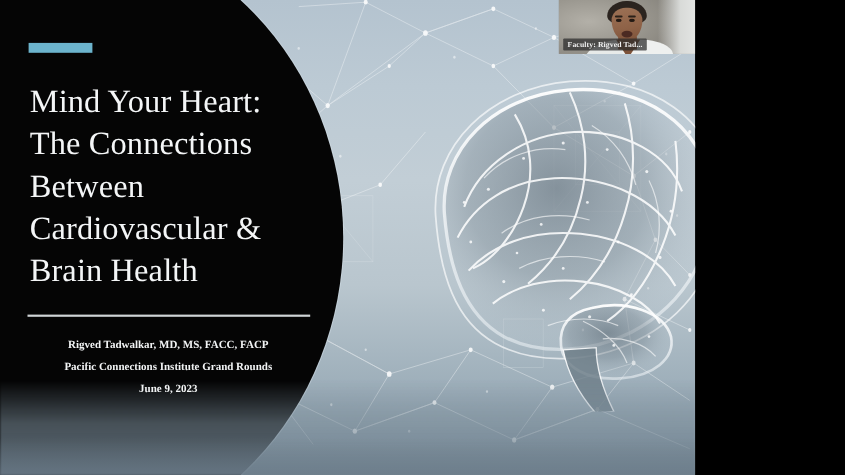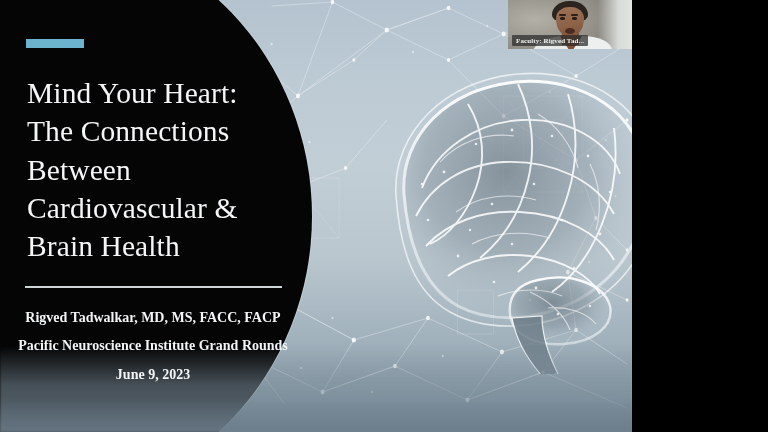--- a/index.html
+++ b/index.html
@@ -121,21 +121,21 @@
     height: 1.5px;
     background: #cfd4d6;
   }
   .sub-block {
     position: absolute;
     left: 10px;
     top: 304px;
     width: 286px;
     text-align: center;
     color: #f2f4f5;
-    font-size: 14px;
+    font-size: 10px;
     font-weight: 600;
     line-height: 2.02;
   }
   .sub-line { display:block; }
 
   
   .webcam {
     position: absolute;
     right: 0;
     top: 0;
@@ -417,21 +417,21 @@
     <div class="deck-title">Mind Your Heart:
 The Connections
 Between
 Cardiovascular &amp;
 Brain Health</div>
 
     <div class="divider"></div>
 
     <div class="sub-block">
       <span class="sub-line">Rigved Tadwalkar, MD, MS, FACC, FACP</span>
-      <span class="sub-line">Pacific Neuroscience Institute Grand Rounds</span>
+      <span class="sub-line">Pacific Connections Institute Grand Rounds</span>
       <span class="sub-line">June 9, 2023</span>
     </div>
   </div>
 
   <div class="webcam">
     <div class="wc-bg"></div>
     <div class="wc-wall-right"></div>
     <div class="wc-coat"></div>
     <div class="wc-shoulder-l"></div>
     <div class="wc-coat-v"></div>

